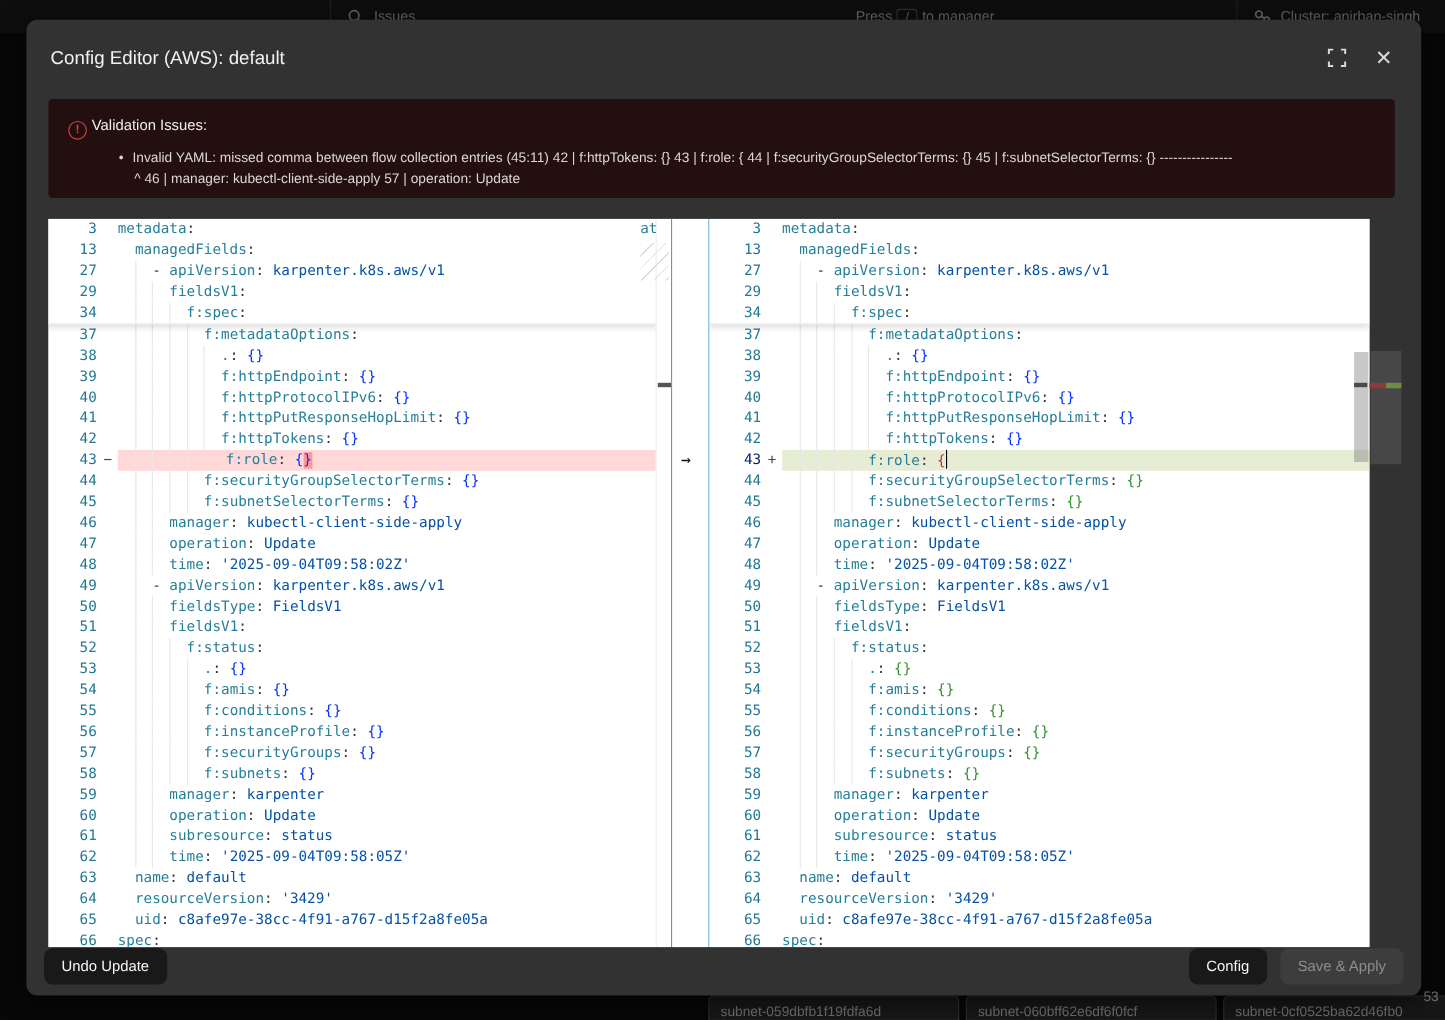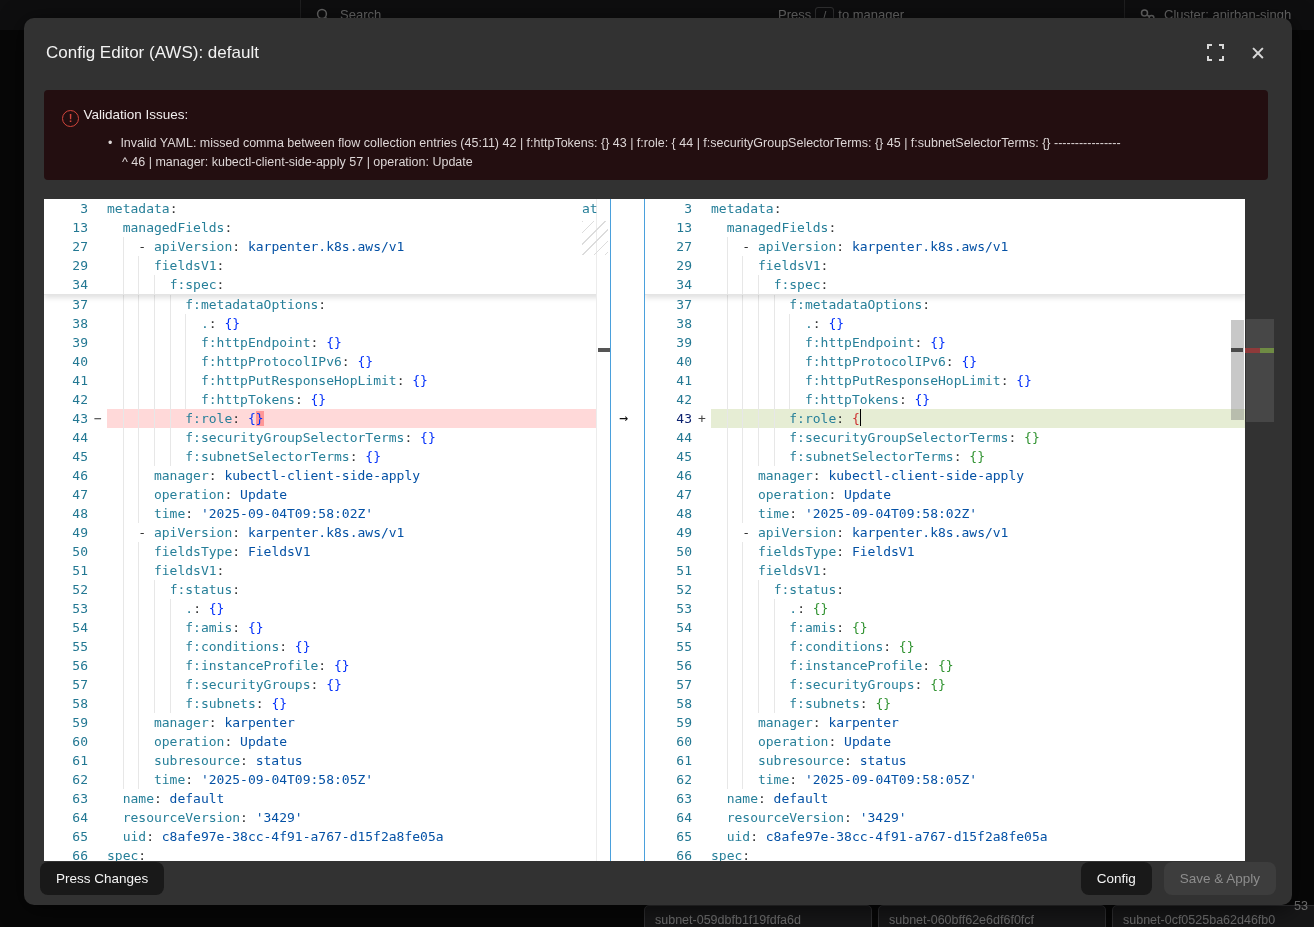--- a/index.html
+++ b/index.html
@@ -42,21 +42,21 @@
   #revert-arrow{position:absolute;left:8px;top:210px;font-size:15px;color:#111;cursor:pointer;}
   .sticky{position:absolute;left:0;top:0;right:0;background:#fff;border-bottom:1px solid #e4e4e4;
           box-shadow:0 3px 5px rgba(0,0,0,.12);z-index:2;}
   .body-rows{position:absolute;left:0;top:96px;right:0;}
   .row{display:flex;height:19px;white-space:pre;}
   .ln{flex:none;width:44px;text-align:right;padding-right:6px;color:#237893;}
   .pane-right .ln{width:47px;}
   .ln.cur-ln{color:#0b216f;}
   .mk{flex:none;width:13px;color:#444;}
   .body{flex:1;position:relative;}
-  .body.removed{background:rgba(255,0,0,0.15);}
+  .body.removed{background:rgba(255,0,0,0.15);padding-left:20px;}
   .body.added{background:rgba(155,185,85,0.25);}
   .guide{position:absolute;top:0;bottom:0;width:1px;background:#e7e7e7;}
   .txt{position:relative;display:inline-block;}
   .tk-k{color:#267f99;} .tk-p{color:#333333;} .tk-v{color:#0451a5;}
   .tk-b{color:#0431fa;} .tk-g{color:#319331;} .tk-r{color:#cd3131;}
   .tk-bx{color:#0431fa;background:rgba(255,0,0,0.30);}
   .cursor{display:inline-block;width:0;border-left:1.6px solid #000;height:17px;vertical-align:-3px;}
   
   .scrollstrip{position:absolute;top:0;bottom:0;width:14px;background:#fff;border-left:1px solid #ececec;z-index:3;}
   #left-strip{left:552px;} 
@@ -88,21 +88,21 @@
 <body>
 
 <div id="topbar">
   <div class="vdiv" style="left:300px"></div>
   <span class="abs" style="left:316px;top:8px">
     <svg width="14" height="14" viewBox="0 0 14 14">
         <circle cx="6" cy="6" r="4.4" fill="none" stroke="#bdbdbd" stroke-width="1.5"></circle>
         <line x1="9.4" y1="9.4" x2="13" y2="13" stroke="#bdbdbd" stroke-width="1.5"></line>
       </svg>
   </span>
-  <div class="t" style="left:340px">Search</div>
+  <div class="t" style="left:340px">Issues</div>
   <div class="t" style="left:778px">
     <span>Press</span><span class="keycap">/</span><span>to manager</span>
   </div>
   <div class="vdiv" style="left:1124px"></div>
   <span class="abs" style="left:1140px;top:8px">
     <svg width="16" height="14" viewBox="0 0 16 14">
         <circle cx="4.5" cy="5" r="3" fill="none" stroke="#bdbdbd" stroke-width="1.5"></circle>
         <circle cx="11.5" cy="10" r="2.4" fill="none" stroke="#bdbdbd" stroke-width="1.5"></circle>
         <line x1="7" y1="7" x2="9.5" y2="8.6" stroke="#bdbdbd" stroke-width="1.5"></line>
       </svg>
@@ -239,17 +239,17 @@
     </div>
   </div>
 
   <div id="ov-ruler">
     <div id="ov-viewport"></div>
     <div id="ov-red"></div>
     <div id="ov-green"></div>
   </div>
 
   <div id="footer">
-    <button class="btn btn-dark" id="undo-btn">Press Changes</button>
+    <button class="btn btn-dark" id="undo-btn">Undo Update</button>
     <button class="btn btn-dark" id="close-btn">Config</button>
     <button class="btn btn-disabled" id="save-btn" disabled="">Save &amp; Apply</button>
   </div>
 </div>
 
 </body></html>

